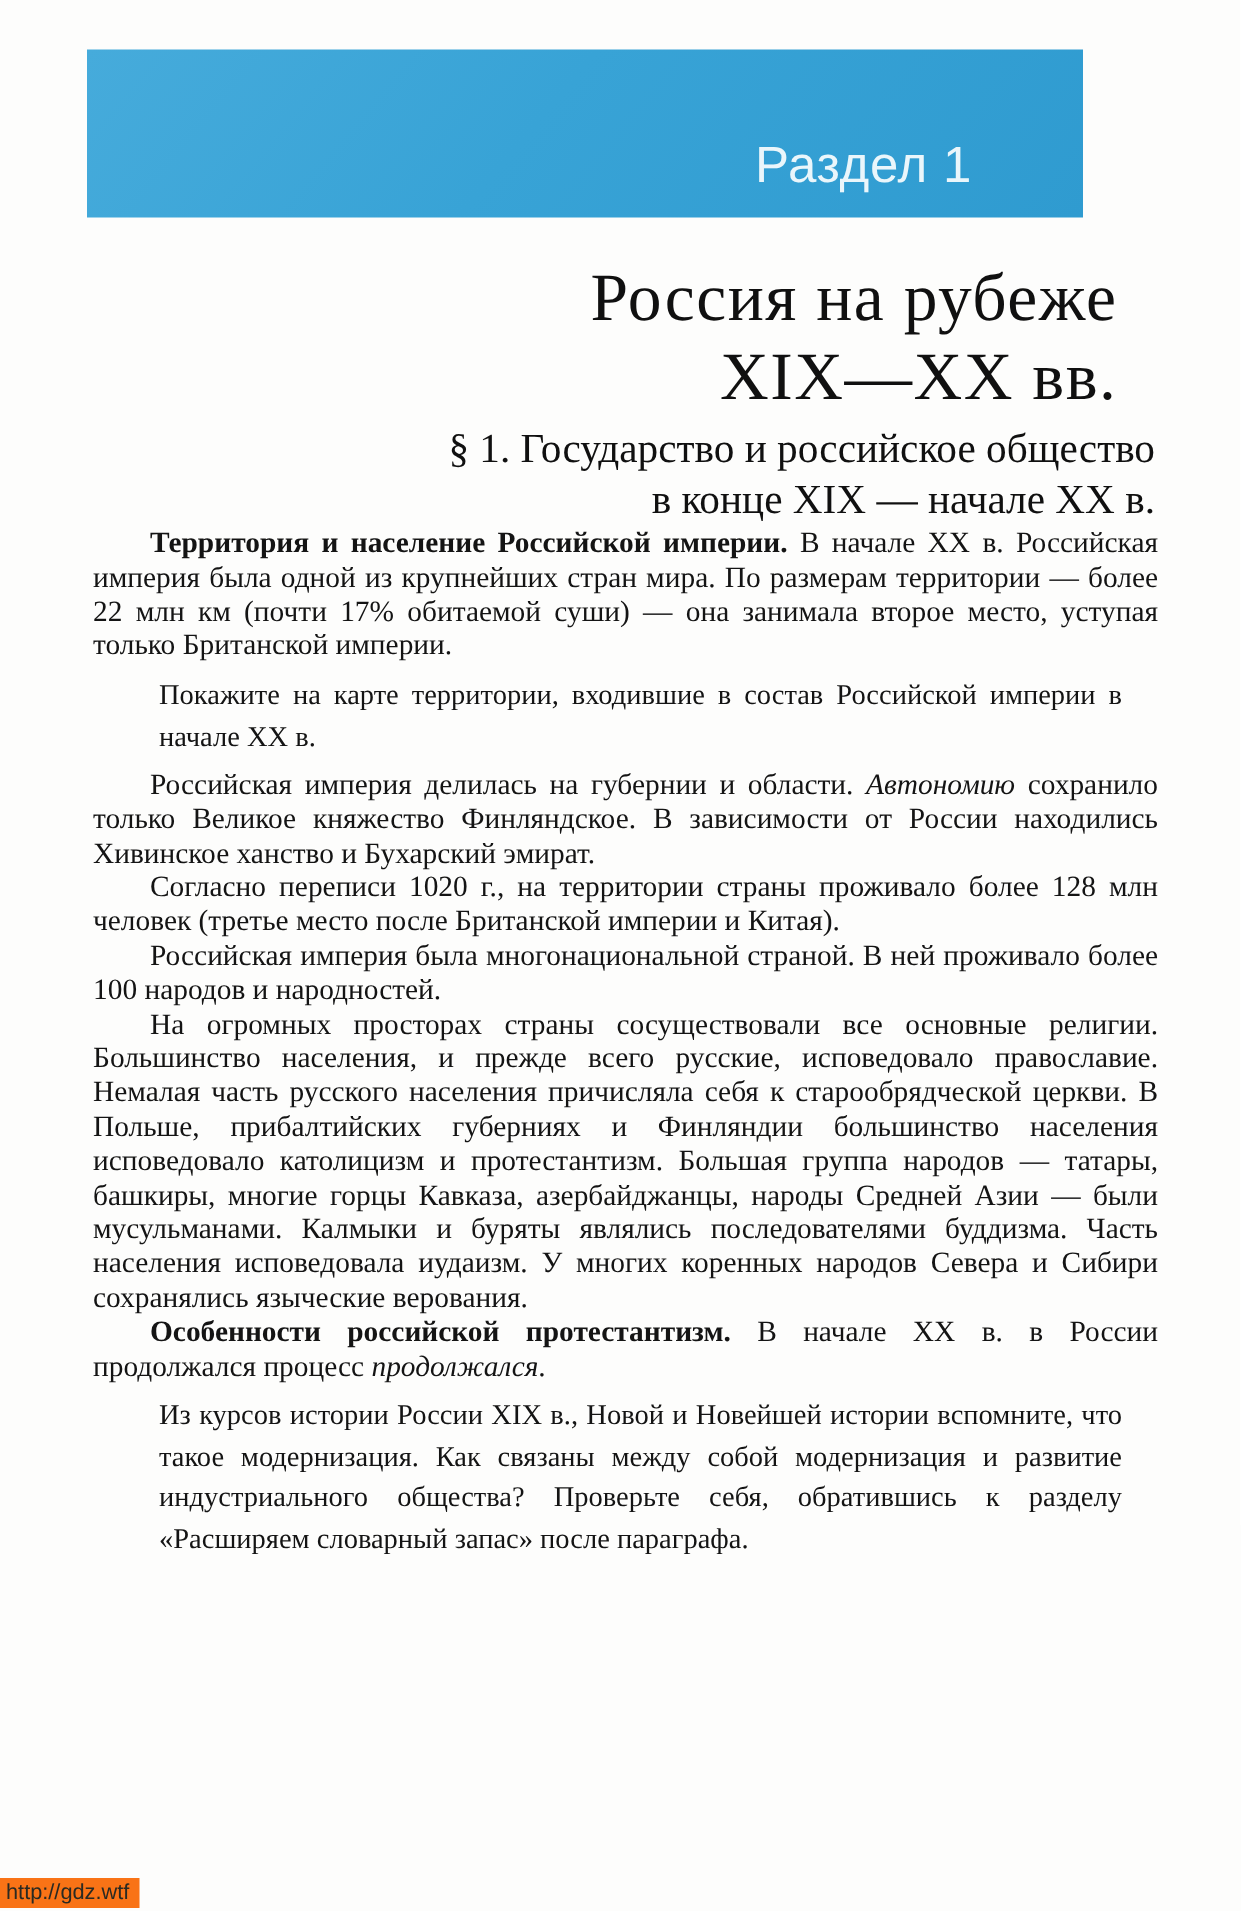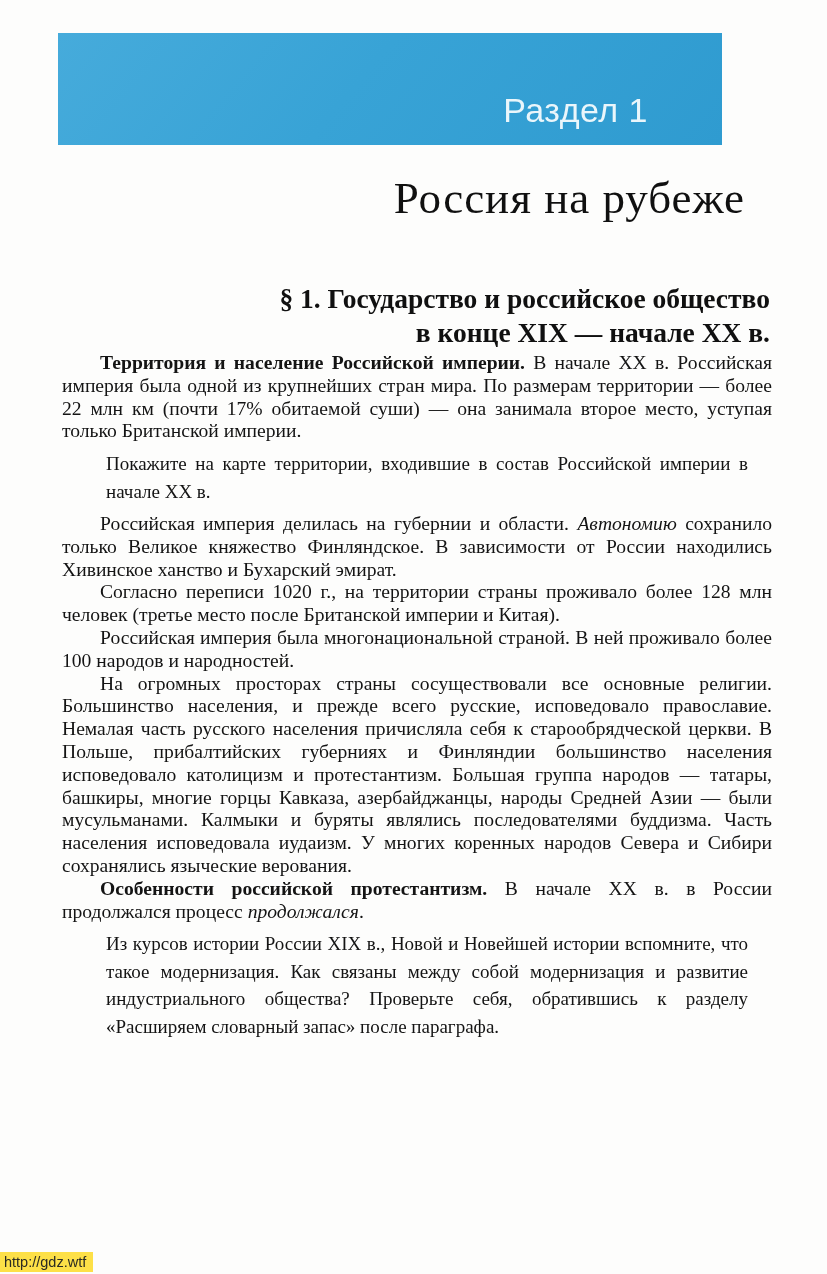--- a/index.html
+++ b/index.html
@@ -30,21 +30,21 @@
     text-align:right;
     font-size:45px;line-height:53px;
     letter-spacing:1px;
     color:#101010;
     margin-top:12px;
   }
   
   .para-heading{
     position:absolute;left:62px;top:282px;width:708px;
     text-align:right;
-    font-weight:bold;
+    font-weight:normal;
     font-size:27.5px;line-height:34px;
     color:#101010;
   }
   
   .content{
     position:absolute;left:62px;top:352px;width:710px;
     font-size:19.6px;line-height:22.8px;
     text-align:justify;
   }
   .para{margin:0;text-indent:38px;}
@@ -60,38 +60,39 @@
     background:#b5dcef;
   }
   .task-content{
     padding-left:11px;
     font-size:19px;line-height:27.4px;
     text-align:justify;
   }
   
   .watermark{
     position:absolute;left:0;top:1252px;
-    background:#fde047;
+    background:#f97316;
     font-family:"Liberation Sans","DejaVu Sans",sans-serif;
     font-size:14.5px;line-height:18px;
     color:#2a2a22;
     padding:1px 7px 1px 4px;
   }
 </style>
 </head>
 <body>
 
 <div class="page">
 
   <div class="band">
     <div class="band-label">Раздел 1</div>
   </div>
 
   <div class="chapter-title">
     <div>Россия на рубеже</div>
+    <div>XIX—XX вв.</div>
   </div>
 
   <div class="para-heading">
     <div>§ 1. Государство и российское общество</div>
     <div>в конце XIX — начале XX в.</div>
   </div>
 
   <div class="content">
       <div class="para"><span class="seg-bold">Территория и население Российской империи. </span><span class="seg-normal">В начале XX в. Российская империя была одной из крупнейших стран мира. По размерам территории — более 22 млн км (почти 17% обитаемой суши) — она занимала второе место, уступая только Британской империи.</span></div>
       <div class="task">

